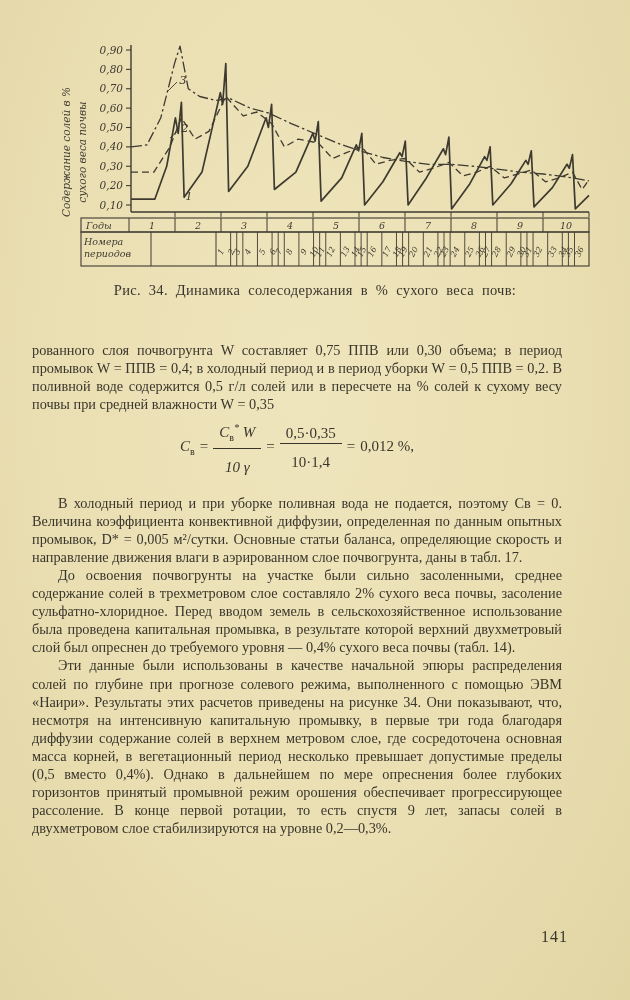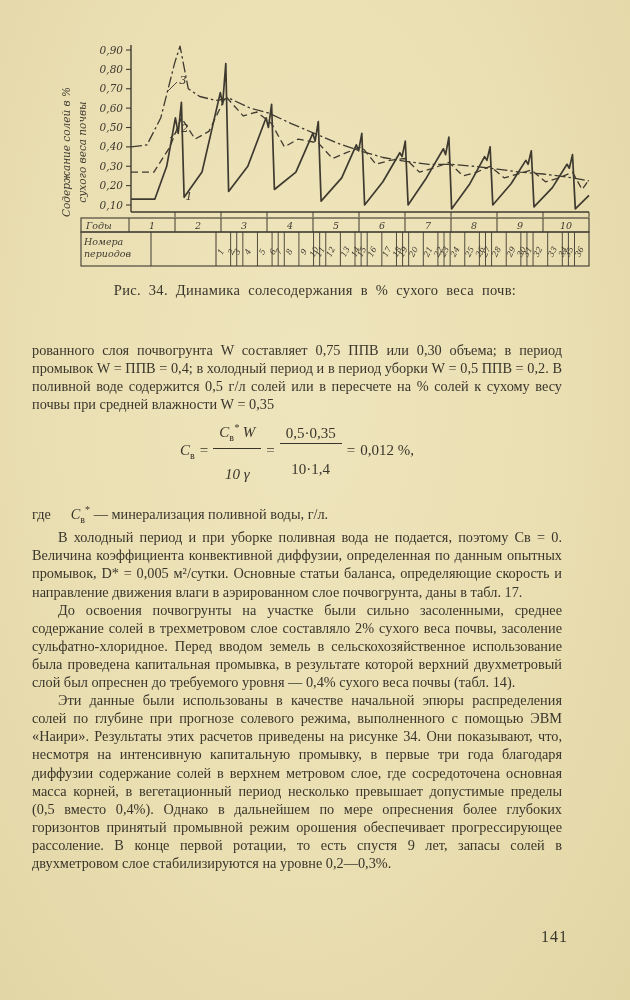--- a/index.html
+++ b/index.html
@@ -22,21 +22,21 @@
     font-size:12px;font-style:italic;word-spacing:2px;}
   .bodytext{position:absolute;left:32px;top:341px;width:530px;
     font-size:14.3px;line-height:18.1px;text-align:justify;}
   .bodytext p{margin:0;text-indent:26px;}
   .bodytext p.noindent{text-indent:0;}
   .formula{margin:6px 0 17px 0;text-align:center;font-size:15px;text-indent:0;
     font-style:italic;white-space:nowrap;}
   .formula .fop{font-style:normal;padding:0 5px;}
   .frac{display:inline-block;vertical-align:middle;text-align:center;}
   .frac .num{display:block;border-bottom:1.2px solid #39352b;padding:0 6px 1px 6px;}
-  .frac .den{display:block;padding-top:16px;}
+  .frac .den{display:block;padding-top:9px;}
   sub.fsub{font-size:10px;font-style:normal;}
   sup.fsup{font-size:10px;}
   .ivar{font-style:italic;}
   .where .gap{display:inline-block;width:20px;}
   .pageno{position:absolute;right:62px;top:928px;font-size:16px;letter-spacing:1px;}
 </style>
 </head>
 <body>
 
 <div class="page">
@@ -186,21 +186,20 @@
 
   <div class="caption">Рис. 34. Динамика солесодержания в % сухого веса почв:</div>
 
   <div class="bodytext">
     <p class="noindent">рованного слоя почвогрунта W составляет 0,75 ППВ или 0,30 объема; в период промывок W = ППВ = 0,4; в холодный период и в период уборки W = 0,5 ППВ = 0,2. В поливной воде содержится 0,5 г/л солей или в пересчете на % солей к сухому весу почвы при средней влажности W = 0,35</p>
 
     <div class="formula">
       <span><span class="ivar">C</span><sub class="fsub">в</sub></span><span class="fop">=</span><span class="frac"><span class="num"><span class="ivar">C</span><sub class="fsub">в</sub><sup class="fsup">*</sup><span class="ivar"> W</span></span><span class="den">10 γ</span></span><span class="fop">=</span><span class="frac"><span class="num" style="font-style:normal">0,5·0,35</span><span class="den" style="font-style:normal">10·1,4</span></span><span class="fop">=</span><span style="font-style:normal">0,012 %,</span>
     </div>
 
-    <p class="noindent where"><span>где</span><span class="gap"></span><span class="ivar">C</span><sub class="fsub">в</sub><sup class="fsup">*</sup><span> — минерализация поливной воды, г/л.</span></p>
 
     <p>В холодный период и при уборке поливная вода не подается, поэтому Cв = 0. Величина коэффициента конвективной диффузии, определенная по данным опытных промывок, D* = 0,005 м²/сутки. Основные статьи баланса, определяющие скорость и направление движения влаги в аэрированном слое почвогрунта, даны в табл. 17.</p>
     <p>До освоения почвогрунты на участке были сильно засоленными, среднее содержание солей в трехметровом слое составляло 2% сухого веса почвы, засоление сульфатно-хлоридное. Перед вводом земель в сельскохозяйственное использование была проведена капитальная промывка, в результате которой верхний двухметровый слой был опреснен до требуемого уровня — 0,4% сухого веса почвы (табл. 14).</p>
     <p>Эти данные были использованы в качестве начальной эпюры распределения солей по глубине при прогнозе солевого режима, выполненного с помощью ЭВМ «Наири». Результаты этих расчетов приведены на рисунке 34. Они показывают, что, несмотря на интенсивную капитальную промывку, в первые три года благодаря диффузии содержание солей в верхнем метровом слое, где сосредоточена основная масса корней, в вегетационный период несколько превышает допустимые пределы (0,5 вместо 0,4%). Однако в дальнейшем по мере опреснения более глубоких горизонтов принятый промывной режим орошения обеспечивает прогрессирующее рассоление. В конце первой ротации, то есть спустя 9 лет, запасы солей в двухметровом слое стабилизируются на уровне 0,2—0,3%.</p>
   </div>
 
   <div class="pageno">141</div>
 </div>
 
 </body></html>

